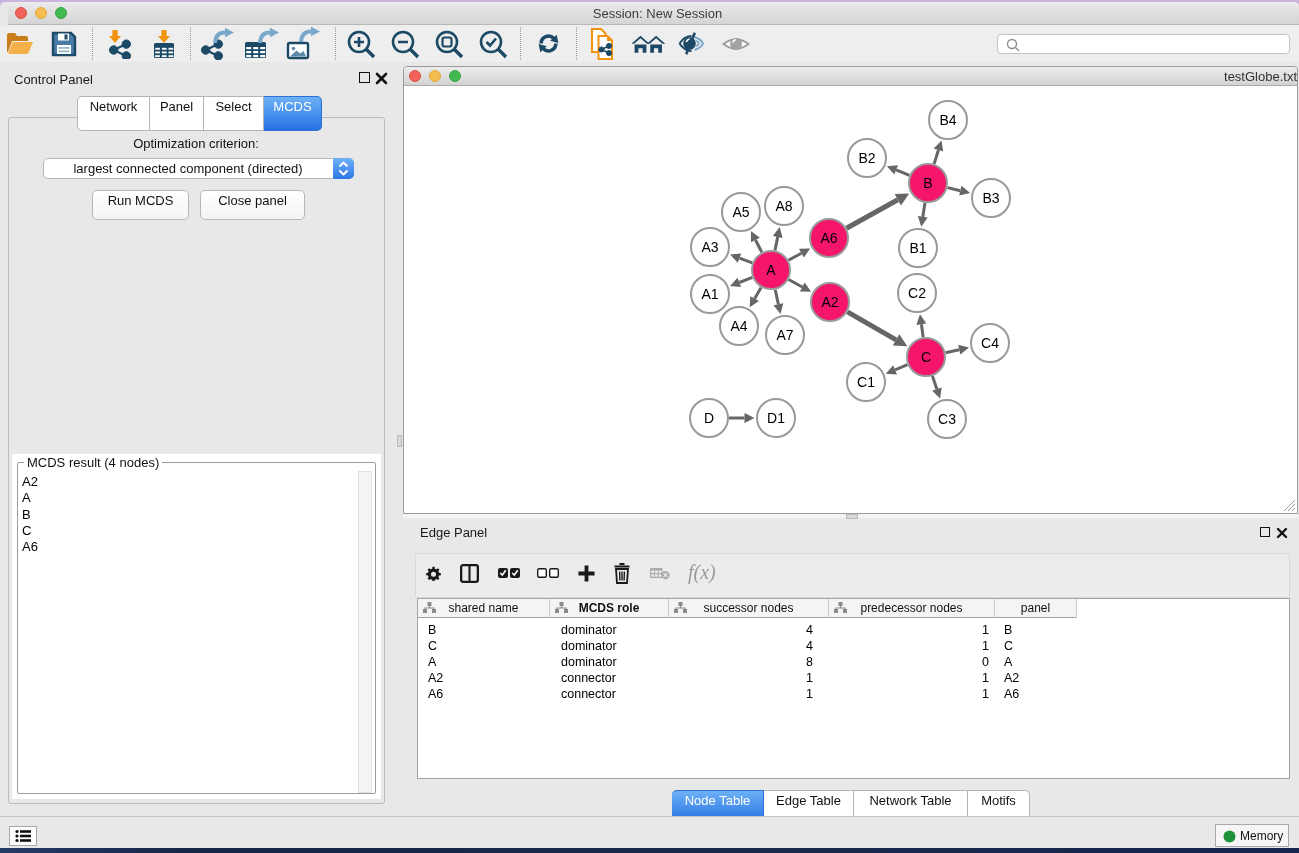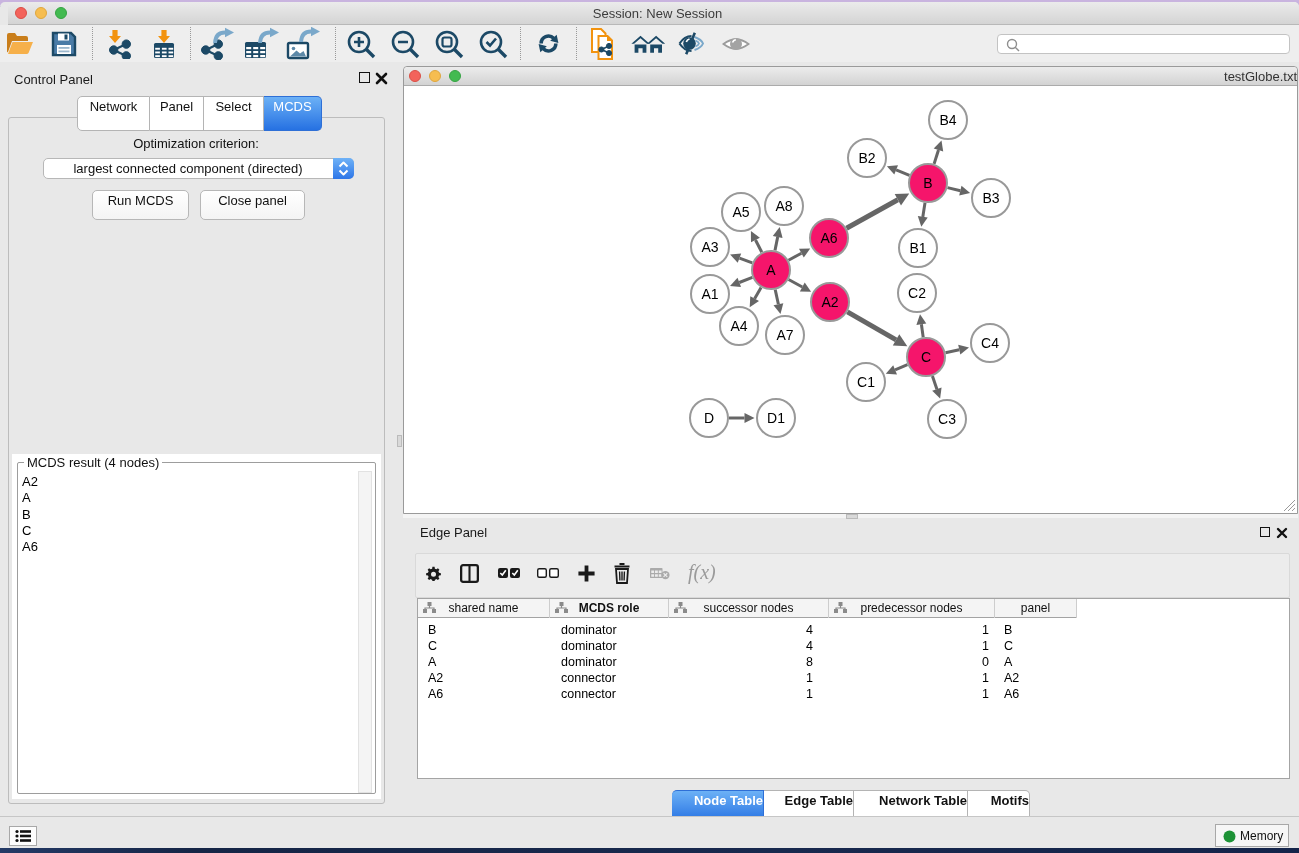--- a/index.html
+++ b/index.html
@@ -39,21 +39,21 @@
 
 #tp-title { left:420px; top:523px; font-size:13px; color:#1a1a1a; }
 #tp-toolbar { left:415px; top:551px; width:875px; height:45px; background:#ececec; border:1px solid #d9d9d9; border-radius:2px; }
 #tbl { left:417px; top:596px; width:873px; height:181px; background:#fff; border:1px solid #a4a4a4; }
 #tbl-head { position:absolute; left:0; top:0; width:659px; height:19px; background:#f4f4f4; border-bottom:1px solid #a3a3a3; }
 .hcell { position:absolute; top:0; height:19px; border-right:1px solid #cdcdcd; font-size:12px; color:#111; text-align:center; line-height:18px; }
 .hicon { position:absolute; left:5px; top:3px; }
 .trow { position:absolute; font-size:12.5px; color:#000; height:16px; line-height:16px; }
 .cell { position:absolute; }
 #tp-tabs { left:672px; top:788px; height:21px; }
-.ttab { position:absolute; top:0; height:33px; background:#fff; border:1px solid #b4b4b4; border-left:none; font-size:13px; text-align:right; line-height:19px; color:#111;font-weight:bold; }
+.ttab { position:absolute; top:0; height:33px; background:#fff; border:1px solid #b4b4b4; border-left:none; font-size:13px; text-align:center; line-height:19px; color:#111; }
 
 #statusbar { left:0; top:814px; width:1299px; height:46px; background:#e8e8e8; border-top:1px solid #c6c6c6; }
 #listbtn { position:absolute; left:9px; top:9px; width:28px; height:20px; background:#fdfdfd; border:1px solid #a8a8a8; display:flex; align-items:center; justify-content:center; }
 #membtn { position:absolute; left:1215px; top:7px; width:74px; height:23px; background:#f6f6f6; border:1px solid #a8a8a8; font-size:12px; color:#111; }
 </style></head>
 <body>
 <div class="abs" id="deskTop"></div>
 <div class="abs" id="win">
   <div class="abs" id="titlebar">
     <div class="tl" style="left:7px;background:#f3635b;border:1px solid #da4f46;"></div>

